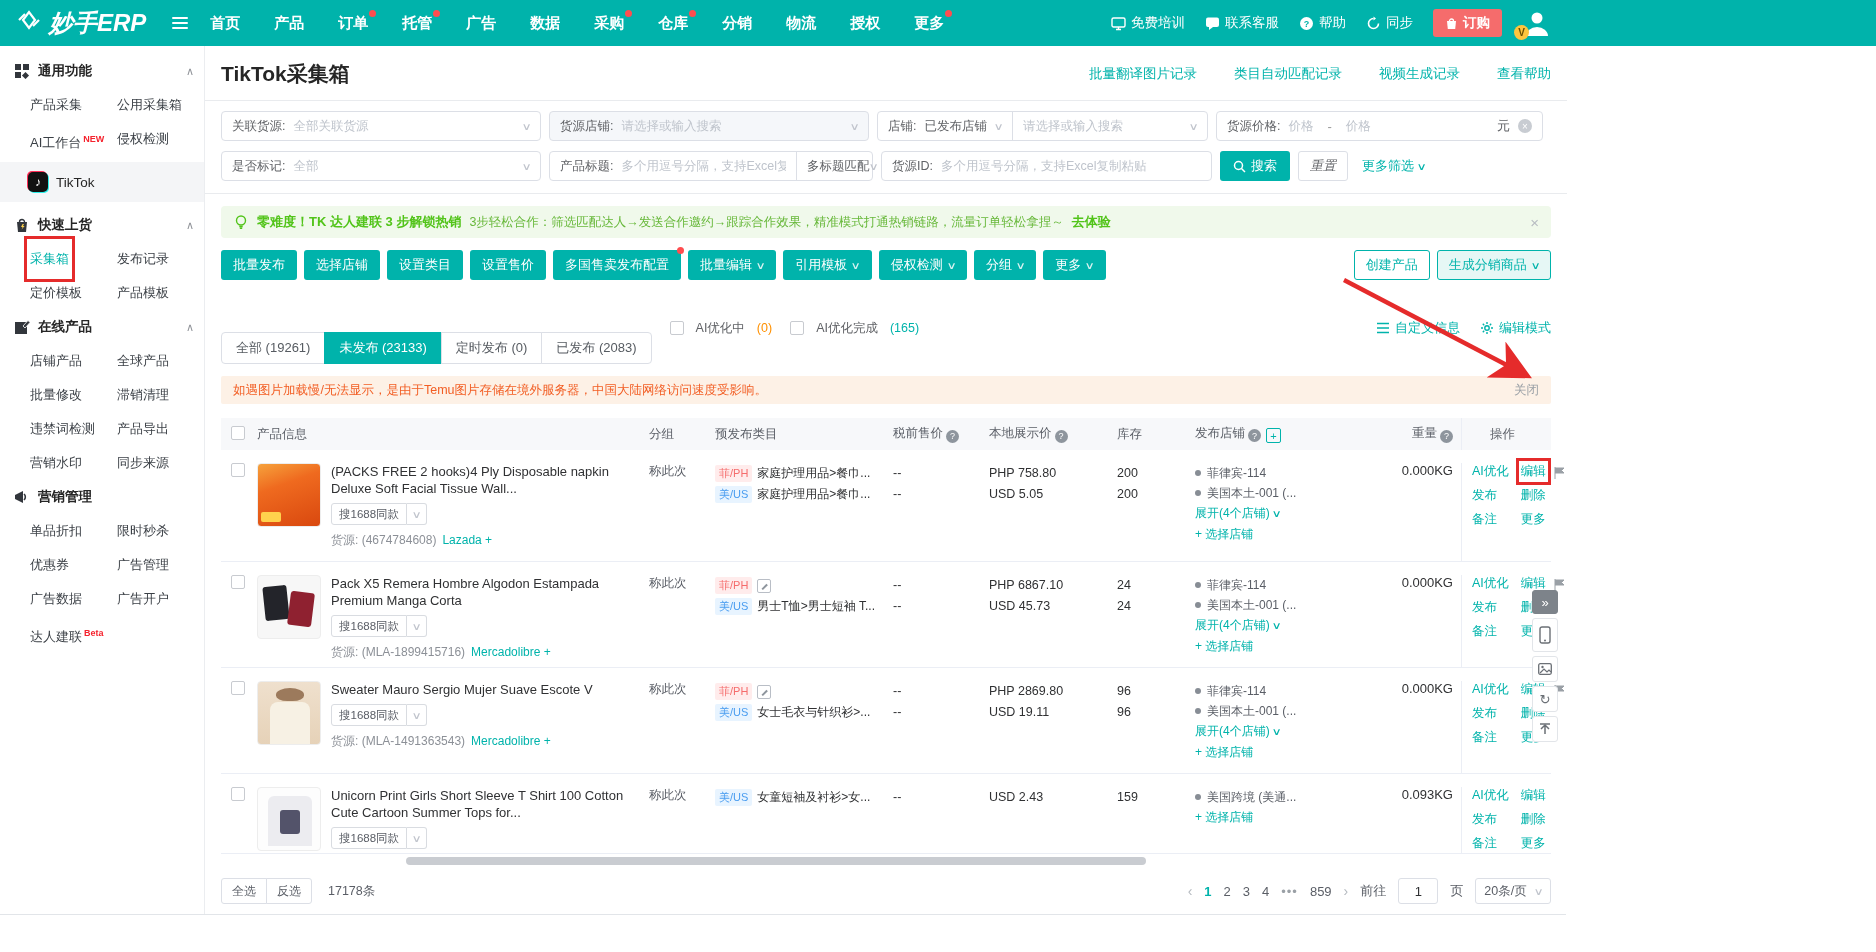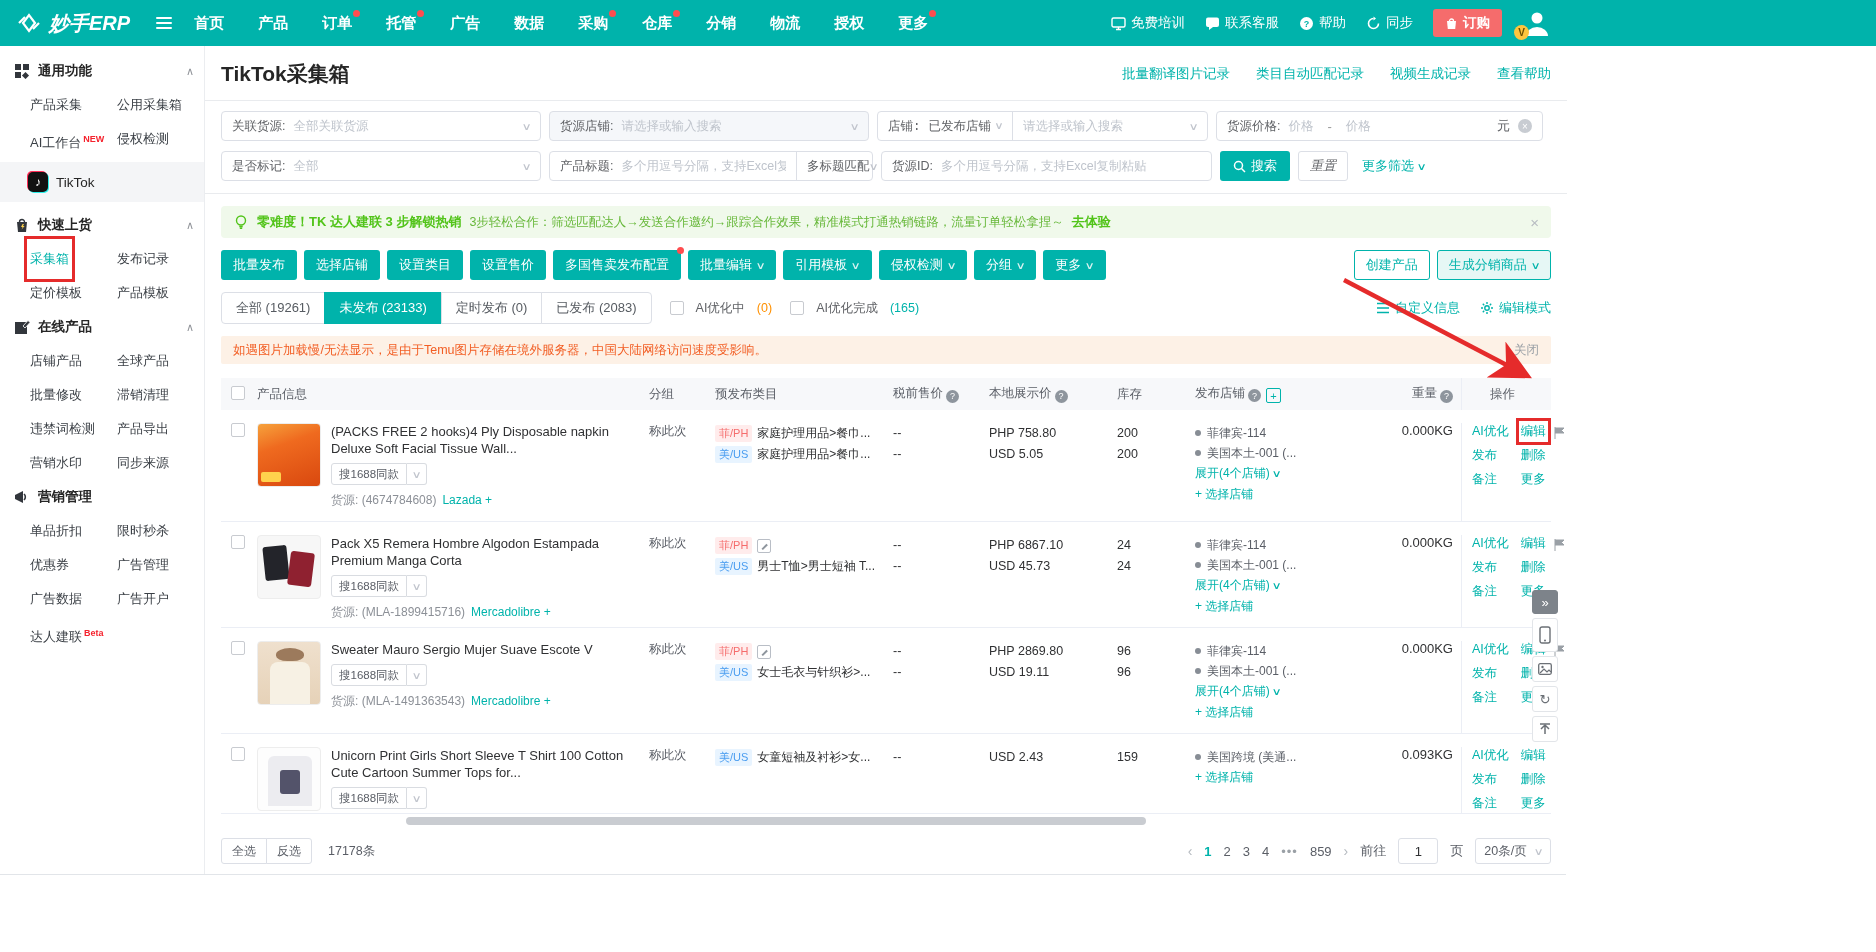--- a/index.html
+++ b/index.html
@@ -3,21 +3,21 @@
 <meta charset="utf-8">
 <style>
   * { box-sizing: border-box; margin: 0; padding: 0; }
   html,body { width:1876px; height:952px; overflow:hidden; background:#fff;
     font-family:"Liberation Sans","DejaVu Sans",sans-serif; font-size:13px; color:#303133;}
   .page { position:relative; width:1876px; height:952px; }
 
   
   .topbar { height:46px; background:#00b3ab; width:100%; }
   .topbar-inner { width:1566px; height:46px; display:flex; align-items:center; padding:0 14px 0 16px; }
-  .logo { display:flex; align-items:center; gap:7px; color:#fff; font-size:20px; font-weight:bold; font-style:italic; white-space:nowrap;}
+  .logo { display:flex; align-items:flex-start; gap:7px; color:#fff; font-size:24px; font-weight:bold; font-style:italic; white-space:nowrap;}
   .hamburger { margin:0 22px 0 26px; cursor:pointer; display:flex; flex-direction:column; gap:3px;}
   .hamburger i { width:16px; height:2px; background:#fff; border-radius:1px; display:block;}
   .mainnav { display:flex; align-items:center; gap:34px; }
   .mainnav a { position:relative; color:#fff; font-size:15px; font-weight:600; text-decoration:none; white-space:nowrap; cursor:pointer;}
   .mainnav a .dot { position:absolute; top:-4px; right:-8px; width:7px; height:7px; background:#ff4d4f; border-radius:50%;}
   .topbar-right { margin-left:auto; display:flex; align-items:center; gap:20px; color:#fff; }
   .tr-item { display:flex; align-items:center; gap:5px; font-size:13.5px; color:#fff; cursor:pointer; white-space:nowrap;}
   .subscribe { background:#f56c6c; border-radius:3px; height:28px; display:flex; align-items:center; gap:5px; padding:0 12px; font-size:13.5px; font-weight:bold; cursor:pointer;}
   .avatar { position:relative; width:30px; height:30px; cursor:pointer;}
   .avatar .badge-v { position:absolute; left:-8px; bottom:-2px; width:15px; height:15px; background:#ffc53d; color:#6b4e00; border-radius:50%; font-size:10px; font-weight:bold; display:flex; align-items:center; justify-content:center;}
@@ -35,21 +35,21 @@
   .side-links a.active { color:#00b3ab; }
   .annot-box { outline:3px solid #e52b2b; outline-offset:3px; }
   sup.mini { color:#f5222d; font-size:9px; font-weight:bold; margin-left:2px; }
   .side-platform { display:flex; align-items:center; gap:8px; height:40px; background:#f4f5f7; margin:6px 0; padding-left:28px; font-size:13.5px; color:#262626; cursor:pointer;}
   .tt-icon { width:20px; height:20px; background:#111; color:#fff; border-radius:5px; display:flex; align-items:center; justify-content:center; font-size:12px; box-shadow:1px 1px 0 #2af0ea, -1px -1px 0 #fe2c55;}
   .sicon { width:16px; height:16px; flex:none; }
 
   
   .page-head { display:flex; align-items:center; padding:14px 0 12px; border-bottom:1px solid #e9ebee; margin:0 -16px; padding-left:16px; padding-right:16px;}
   .page-head h1 { font-size:21px; color:#262626; font-weight:bold; }
-  .head-links { margin-left:auto; display:flex; gap:26px; }
+  .head-links { margin-left:auto; display:flex; gap:37px; }
   .head-links a { color:#00b3ab; font-size:13.5px; text-decoration:none; cursor:pointer; white-space:nowrap;}
 
   
   .frow { display:flex; align-items:center; gap:8px; margin-top:10px; }
   .fbox { height:30px; border:1px solid #dcdfe6; border-radius:4px; display:flex; align-items:center; padding:0 10px; background:#fff; cursor:pointer;}
   .fbox .flabel { color:#606266; font-size:12.5px; white-space:nowrap; margin-right:8px;}
   .fbox .fvalue { color:#606266; font-size:12.5px; white-space:nowrap;}
   .fbox .muted { color:#bfc4cc; }
   .caret { margin-left:auto; color:#c0c4cc; font-size:10px; transform:scaleX(1.4); }
   .caret.teal { color:#00b3ab; }
@@ -79,21 +79,21 @@
   .tbtn { position:relative; height:30px; background:#00b3ab; color:#fff; border:none; border-radius:3px; font-size:13px; padding:0 12px; display:flex; align-items:center; gap:5px; cursor:pointer; white-space:nowrap;}
   .tbtn .bcaret { color:#d9f3f1; font-size:10px; transform:scaleX(1.4);}
   .tbtn .dot { position:absolute; top:-3px; right:-3px; width:7px; height:7px; border-radius:50%; background:#ff4d4f;}
   .toolbar .spacer { flex:1; }
   .obtn { height:30px; background:#fff; border:1px solid #00b3ab; color:#00b3ab; border-radius:3px; font-size:13px; padding:0 11px; display:flex; align-items:center; gap:5px; cursor:pointer; white-space:nowrap;}
   .obtn.tint { background:#e6f7f5; }
 
   
   .tabsrow { display:flex; align-items:center; margin-top:12px; }
   .tabs { display:flex; }
-  .tab { height:32px; border:1px solid #dcdfe6; background:#fff; color:#565b61; font-size:13px; padding:0 14px; display:flex; align-items:center; cursor:pointer; margin-left:-1px; white-space:nowrap;}
+  .tab { height:32px; border:1px solid #dcdfe6; background:#fff; color:#565b61; font-size:13px; padding:0 14px; display:flex; align-items:center; cursor:pointer; margin-left:-1px; white-space:nowrap;margin-top:40px;}
   .tab:first-child { border-radius:4px 0 0 4px; margin-left:0;}
   .tab:last-child { border-radius:0 4px 4px 0;}
   .tab.active { background:#00b3ab; border-color:#00b3ab; color:#fff; }
   .chk { display:flex; align-items:center; gap:12px; margin-left:18px; font-size:12.5px; color:#606266; cursor:pointer; white-space:nowrap;}
   .cb { width:14px; height:14px; border:1px solid #c8cbd0; border-radius:2px; background:#fff; display:inline-block; flex:none;}
   .cnt-orange { color:#ff9000; } .cnt-teal { color:#00b3ab; }
   .tabs-right { margin-left:auto; display:flex; gap:20px; }
   .tabs-right a { color:#00b3ab; font-size:13px; display:flex; align-items:center; gap:5px; cursor:pointer; text-decoration:none; white-space:nowrap;}
 
   
@@ -356,21 +356,21 @@
           <span class="flabel">关联货源:</span>
           <span class="fvalue muted">全部关联货源</span>
           <span class="caret">∨</span>
         </div>
         <div class="fbox w320 gray">
           <span class="flabel">货源店铺:</span>
           <span class="fvalue muted">请选择或输入搜索</span>
           <span class="caret">∨</span>
         </div>
         <div class="fbox w328 joined">
-          <span class="seg" style="width:134px;font-family:Liberation Mono, monospace;">
+          <span class="seg" style="width:134px;">
             <span class="flabel">店铺:</span>
             <span class="fvalue">已发布店铺</span>
             <span class="caret">∨</span>
           </span>
           <span class="seg divider">
             <span class="fvalue muted">请选择或输入搜索</span>
             <span class="caret">∨</span>
           </span>
         </div>
         <div class="fbox w327">

